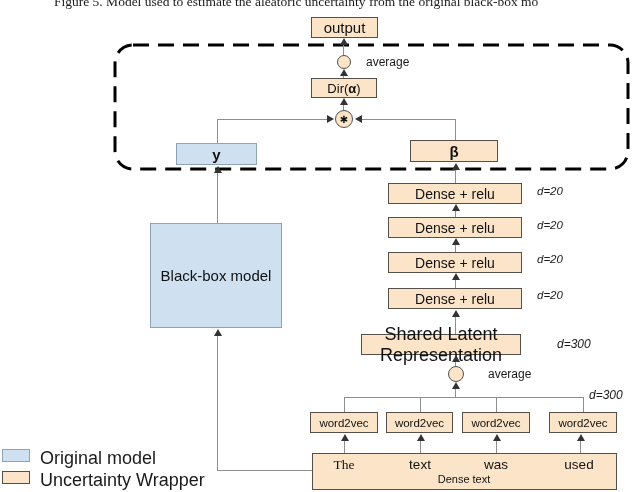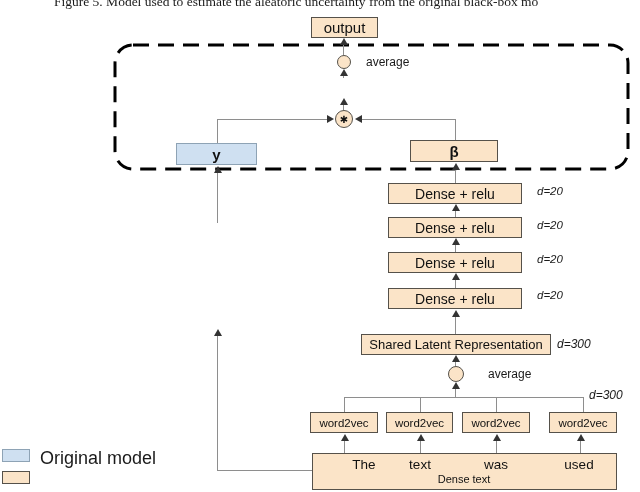--- a/index.html
+++ b/index.html
@@ -42,20 +42,25 @@
 
   <div class="ln" style="left:343px;top:40px;width:1px;height:15px;"></div>
   <div class="arr-up" style="left:340px;top:38px;"></div>
 
   <div class="circle" style="left:337px;top:55px;width:14px;height:14px;"></div>
   <div class="sidelabel" style="left:366px;top:55px;">average</div>
 
   <div class="ln" style="left:343px;top:71px;width:1px;height:7px;"></div>
   <div class="arr-up" style="left:340px;top:69px;"></div>
 
+  <div class="box" style="left:311px;top:78px;width:66px;height:20px;font-size:13px;">
+    <span>Dir(</span>
+      <b>α</b>
+      <span>)</span>
+  </div>
 
   <div class="ln" style="left:343px;top:100px;width:1px;height:10px;"></div>
   <div class="arr-up" style="left:340px;top:98px;"></div>
 
   <div class="circle" style="left:335px;top:110px;width:18px;height:18px;font-size:10px;">✱</div>
 
   <div class="ln" style="left:217px;top:119px;width:110px;height:1px;"></div>
   <div class="arr-right" style="left:327px;top:115px;"></div>
   <div class="ln" style="left:362px;top:119px;width:93px;height:1px;"></div>
   <div class="arr-left" style="left:355px;top:115px;"></div>
@@ -66,20 +71,21 @@
   <div class="box blue" style="left:176px;top:143px;width:81px;height:22px;font-size:15px;font-weight:bold;">y</div>
 
   <div class="box" style="left:410px;top:140px;width:88px;height:22px;font-size:15px;font-weight:bold;">β</div>
 
   <div class="ln" style="left:217px;top:169px;width:1px;height:54px;"></div>
   <div class="arr-up" style="left:214px;top:166px;"></div>
 
   <div class="ln" style="left:455px;top:166px;width:1px;height:17px;"></div>
   <div class="arr-up" style="left:452px;top:163px;"></div>
 
+  <div class="box blue" style="left:150px;top:223px;width:132px;height:105px;font-size:15px;">Black-box model</div>
 
   <div class="box" style="left:388px;top:183px;width:134px;height:21px;font-size:14px;">Dense + relu</div>
   <div class="dimlabel" style="left:537px;top:185px;">d=20</div>
   <div class="ln" style="left:455px;top:206px;width:1px;height:11px;"></div>
   <div class="arr-up" style="left:452px;top:204px;"></div>
 
   <div class="box" style="left:388px;top:217px;width:134px;height:21px;font-size:14px;">Dense + relu</div>
   <div class="dimlabel" style="left:537px;top:219px;">d=20</div>
   <div class="ln" style="left:455px;top:240px;width:1px;height:12px;"></div>
   <div class="arr-up" style="left:452px;top:238px;"></div>
@@ -87,21 +93,21 @@
   <div class="box" style="left:388px;top:252px;width:134px;height:21px;font-size:14px;">Dense + relu</div>
   <div class="dimlabel" style="left:537px;top:253px;">d=20</div>
   <div class="ln" style="left:455px;top:275px;width:1px;height:13px;"></div>
   <div class="arr-up" style="left:452px;top:273px;"></div>
 
   <div class="box" style="left:388px;top:288px;width:134px;height:21px;font-size:14px;">Dense + relu</div>
   <div class="dimlabel" style="left:537px;top:289px;">d=20</div>
   <div class="ln" style="left:455px;top:312px;width:1px;height:22px;"></div>
   <div class="arr-up" style="left:452px;top:310px;"></div>
 
-  <div class="box" style="left:361px;top:334px;width:190px;height:21px;font-size:13px;">Shared Latent Representation</div>
+  <div class="box" style="left:361px;top:334px;width:160px;height:21px;font-size:18px;">Shared Latent Representation</div>
   <div class="dimlabel" style="left:557px;top:337px;font-size:12px;">d=300</div>
 
   <div class="ln" style="left:455px;top:358px;width:1px;height:8px;"></div>
   <div class="arr-up" style="left:452px;top:355px;"></div>
   <div class="circle" style="left:448px;top:366px;width:16px;height:16px;"></div>
   <div class="sidelabel" style="left:488px;top:367px;">average</div>
 
   <div class="ln" style="left:455px;top:385px;width:1px;height:12px;"></div>
   <div class="arr-up" style="left:452px;top:382px;"></div>
   <div class="ln" style="left:344px;top:397px;width:240px;height:1px;"></div>
@@ -119,27 +125,28 @@
   <div class="ln" style="left:344px;top:436px;width:1px;height:17px;"></div>
   <div class="arr-up" style="left:341px;top:434px;"></div>
   <div class="ln" style="left:420px;top:436px;width:1px;height:17px;"></div>
   <div class="arr-up" style="left:417px;top:434px;"></div>
   <div class="ln" style="left:496px;top:436px;width:1px;height:17px;"></div>
   <div class="arr-up" style="left:493px;top:434px;"></div>
   <div class="ln" style="left:580px;top:436px;width:1px;height:17px;"></div>
   <div class="arr-up" style="left:577px;top:434px;"></div>
 
   <div class="box" style="left:312px;top:453px;width:305px;height:37px;"></div>
-  <div class="inword" style="left:364px;top:457px;">The</div>
+  <div class="inword" style="left:344px;top:457px;font-family:Liberation Serif, serif;">The</div>
   <div class="inword" style="left:420px;top:457px;">text</div>
   <div class="inword" style="left:496px;top:457px;">was</div>
   <div class="inword" style="left:579px;top:457px;">used</div>
   <div class="inword" style="left:464px;top:473px;font-size:11px;">Dense text</div>
 
   <div class="ln" style="left:217px;top:470px;width:95px;height:1px;"></div>
   <div class="ln" style="left:217px;top:332px;width:1px;height:139px;"></div>
   <div class="arr-up" style="left:214px;top:329px;"></div>
 
   <div class="legend-swatch" style="left:2px;top:449px;background:#cfe0f1;border:1px solid #8ea3b5;"></div>
   <div class="legend-label" style="left:40px;top:448px;">Original model</div>
   <div class="legend-swatch" style="left:2px;top:471px;background:#fbe4c8;border:1px solid #55514a;"></div>
+  <div class="legend-label" style="left:40px;top:470px;">Uncertainty Wrapper</div>
 
 </div>
 
 </body></html>

